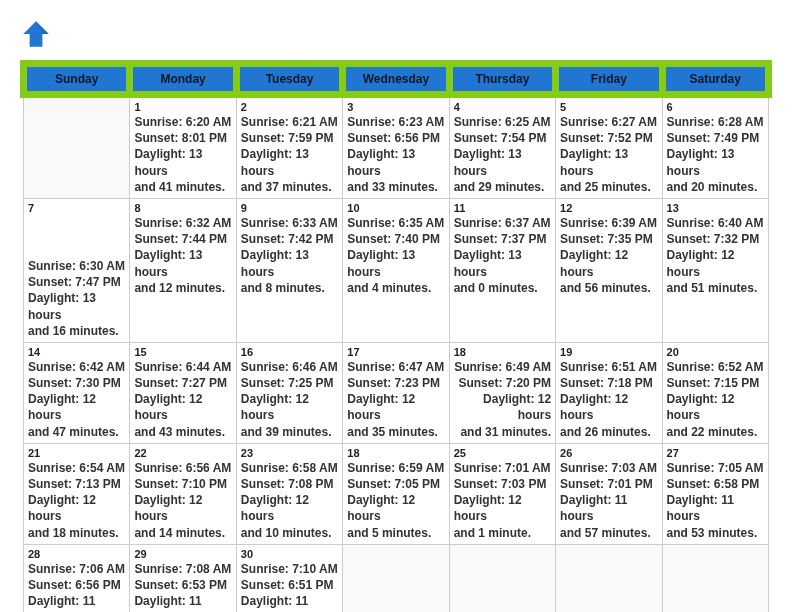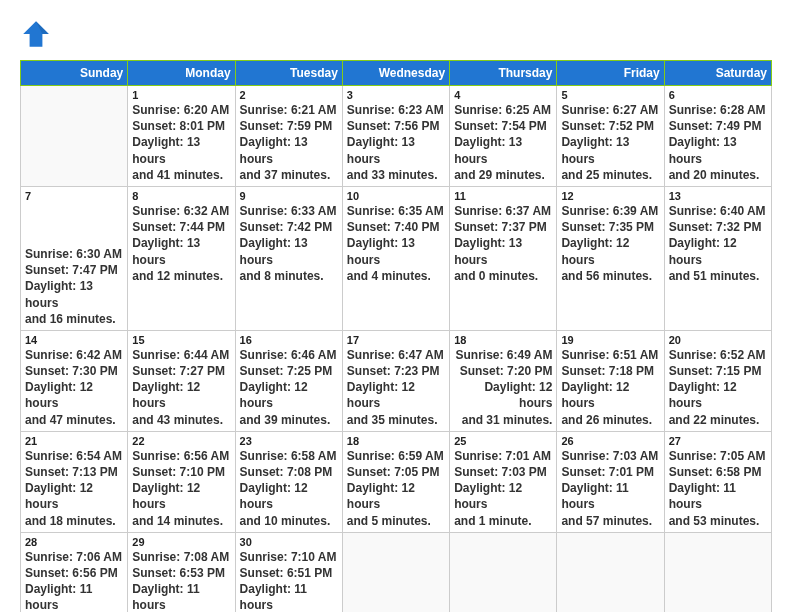--- a/index.html
+++ b/index.html
@@ -53,26 +53,26 @@
     }
     .calendar {
       flex: 1;
       border: 1px solid #ccc;
       border-collapse: collapse;
       width: 100%;
       table-layout: fixed;
     }
     .calendar th {
       background: #2176d2;
-      color: #ffffff;
+      color: #0f172a;
       font-size: 12px;
       font-weight: bold;
       padding: 5px 4px;
-      text-align: right;
-      border: 1px solid #84cc16;
+      text-align: center;
+      border: 7px solid #84cc16;
     }
     .calendar td {
       border: 1px solid #ccc;
       vertical-align: top;
       padding: 3px 4px;
       font-size: 9.5px;
       color: #222;
       background: #fff;
       height: 80px;
     }
@@ -138,21 +138,21 @@
           <td>
             <span class="day-num">2</span>
             <div class="day-info" style="white-space: pre-line;">Sunrise: 6:21 AM
 Sunset: 7:59 PM
 Daylight: 13 hours
 and 37 minutes.</div>
           </td>
           <td>
             <span class="day-num">3</span>
             <div class="day-info" style="white-space: pre-line;">Sunrise: 6:23 AM
-Sunset: 7:56 PM
+Sunset: 6:56 PM
 Daylight: 13 hours
 and 33 minutes.</div>
           </td>
           <td>
             <span class="day-num">4</span>
             <div class="day-info" style="white-space: pre-line;">Sunrise: 6:25 AM
 Sunset: 7:54 PM
 Daylight: 13 hours
 and 29 minutes.</div>
           </td>

